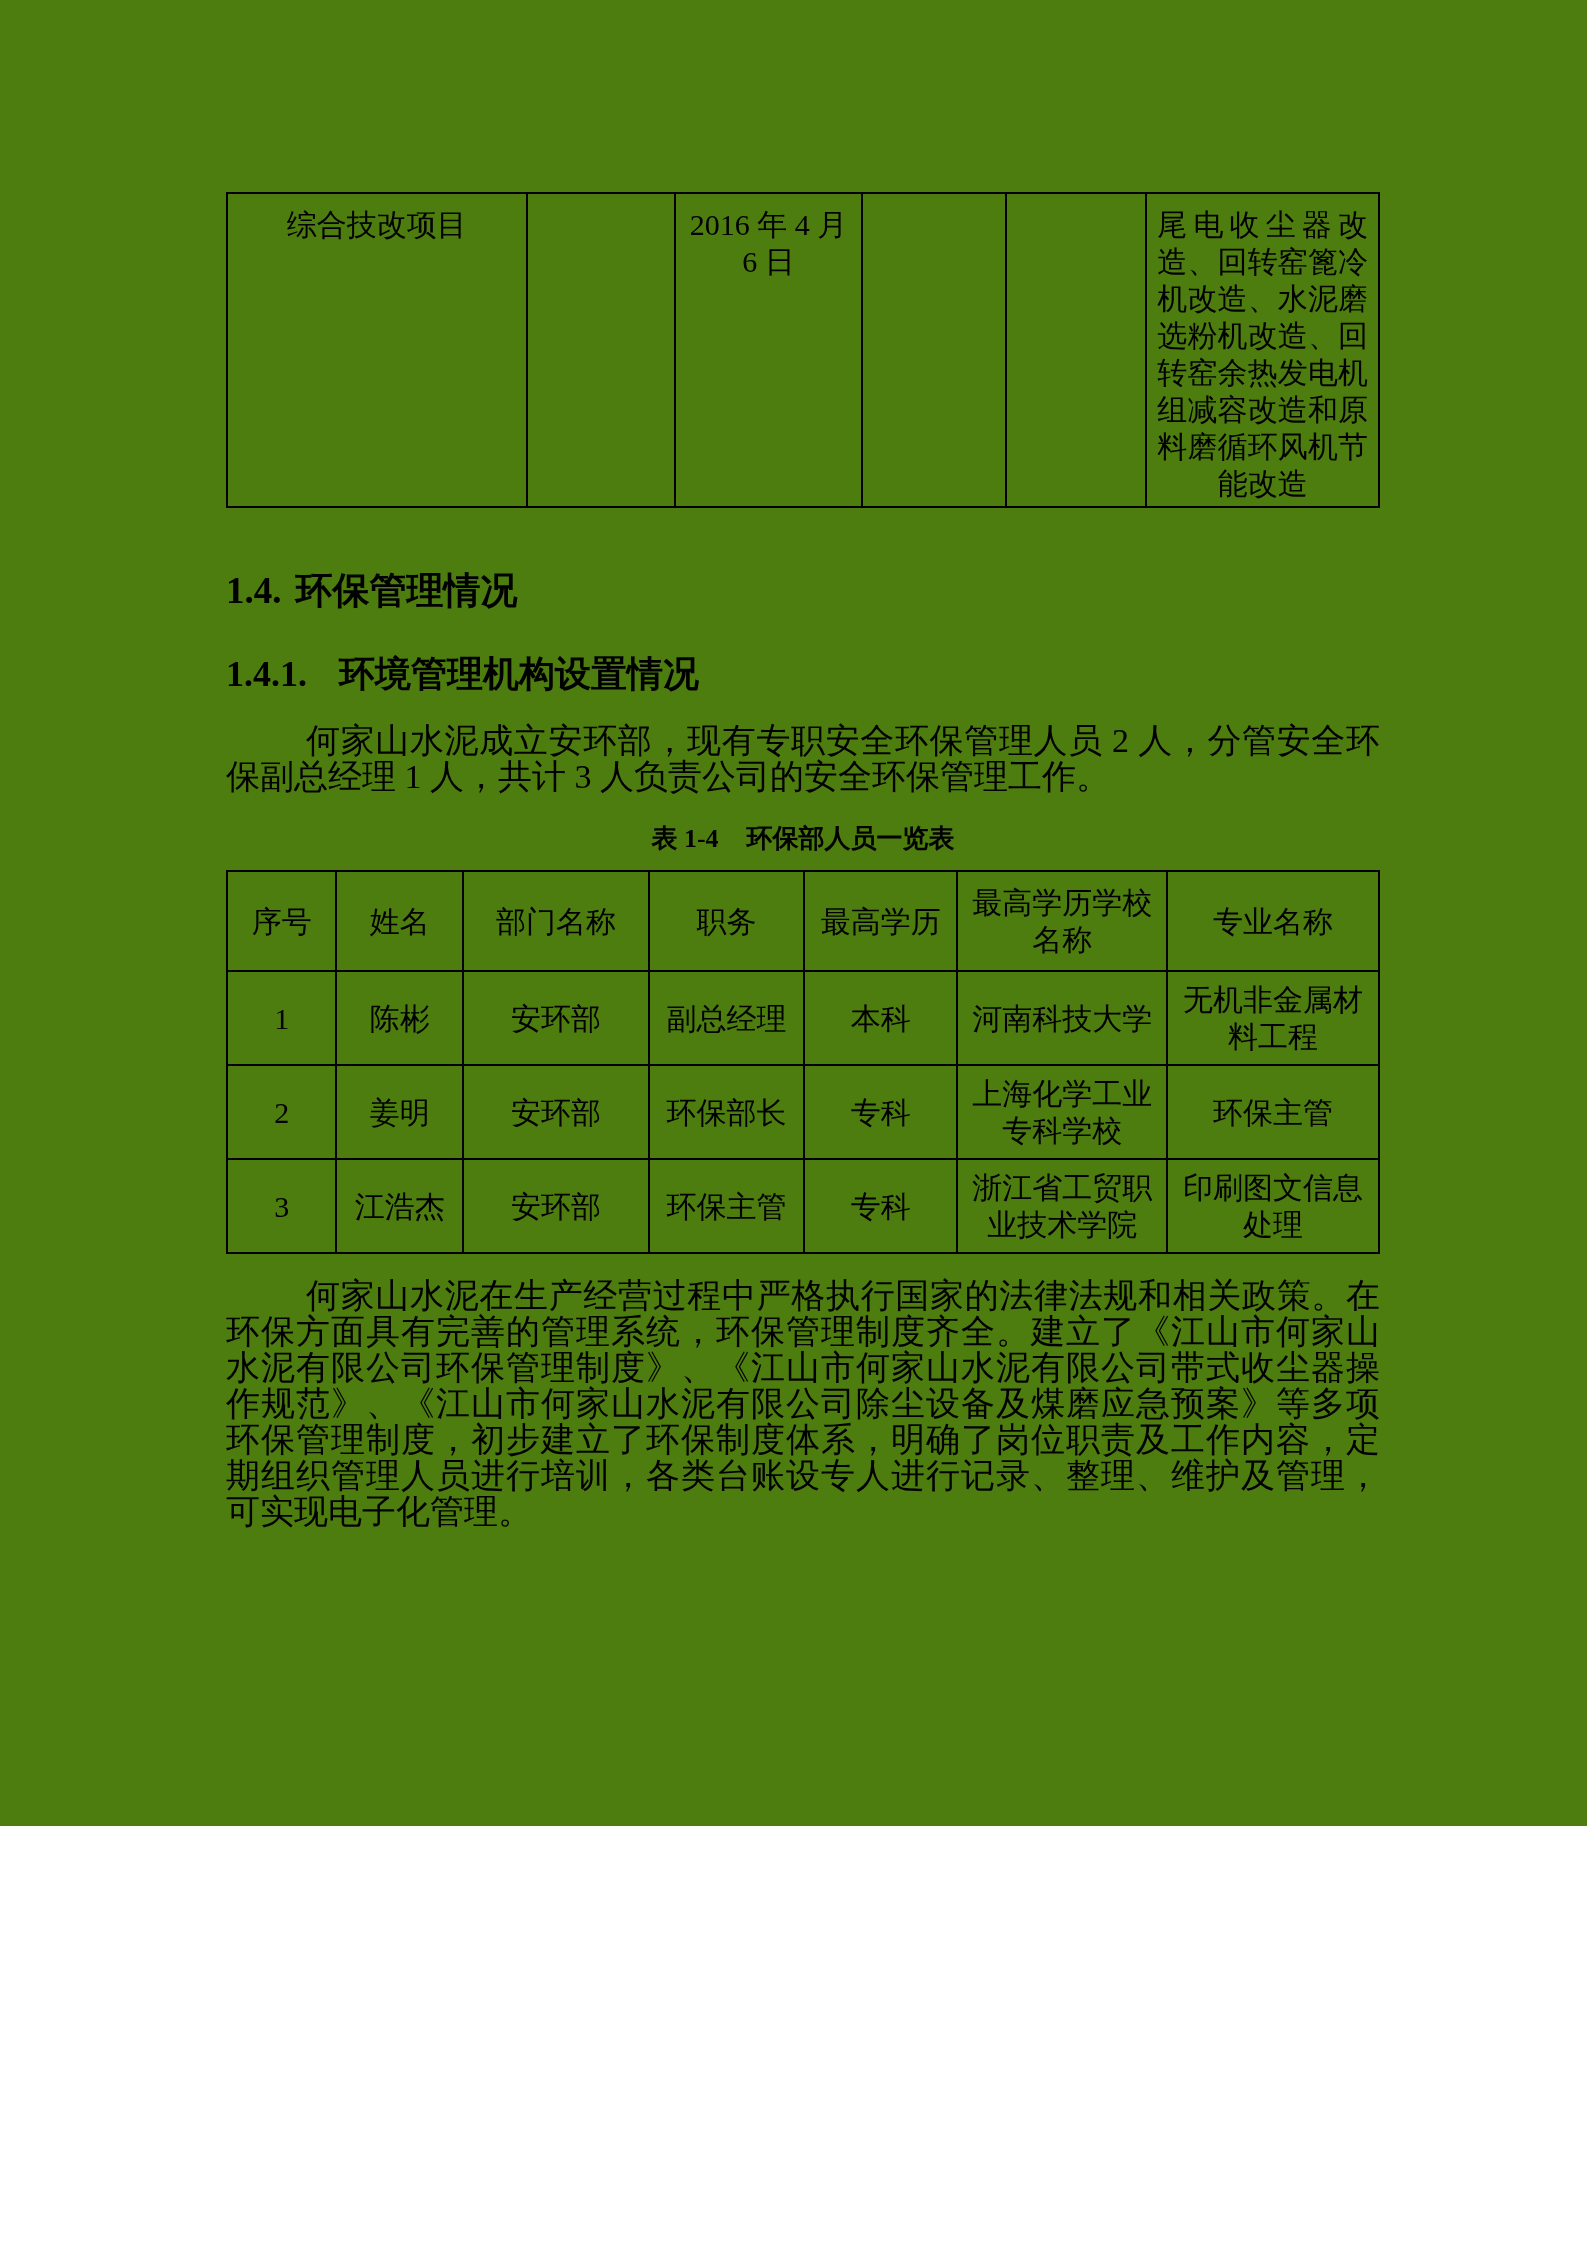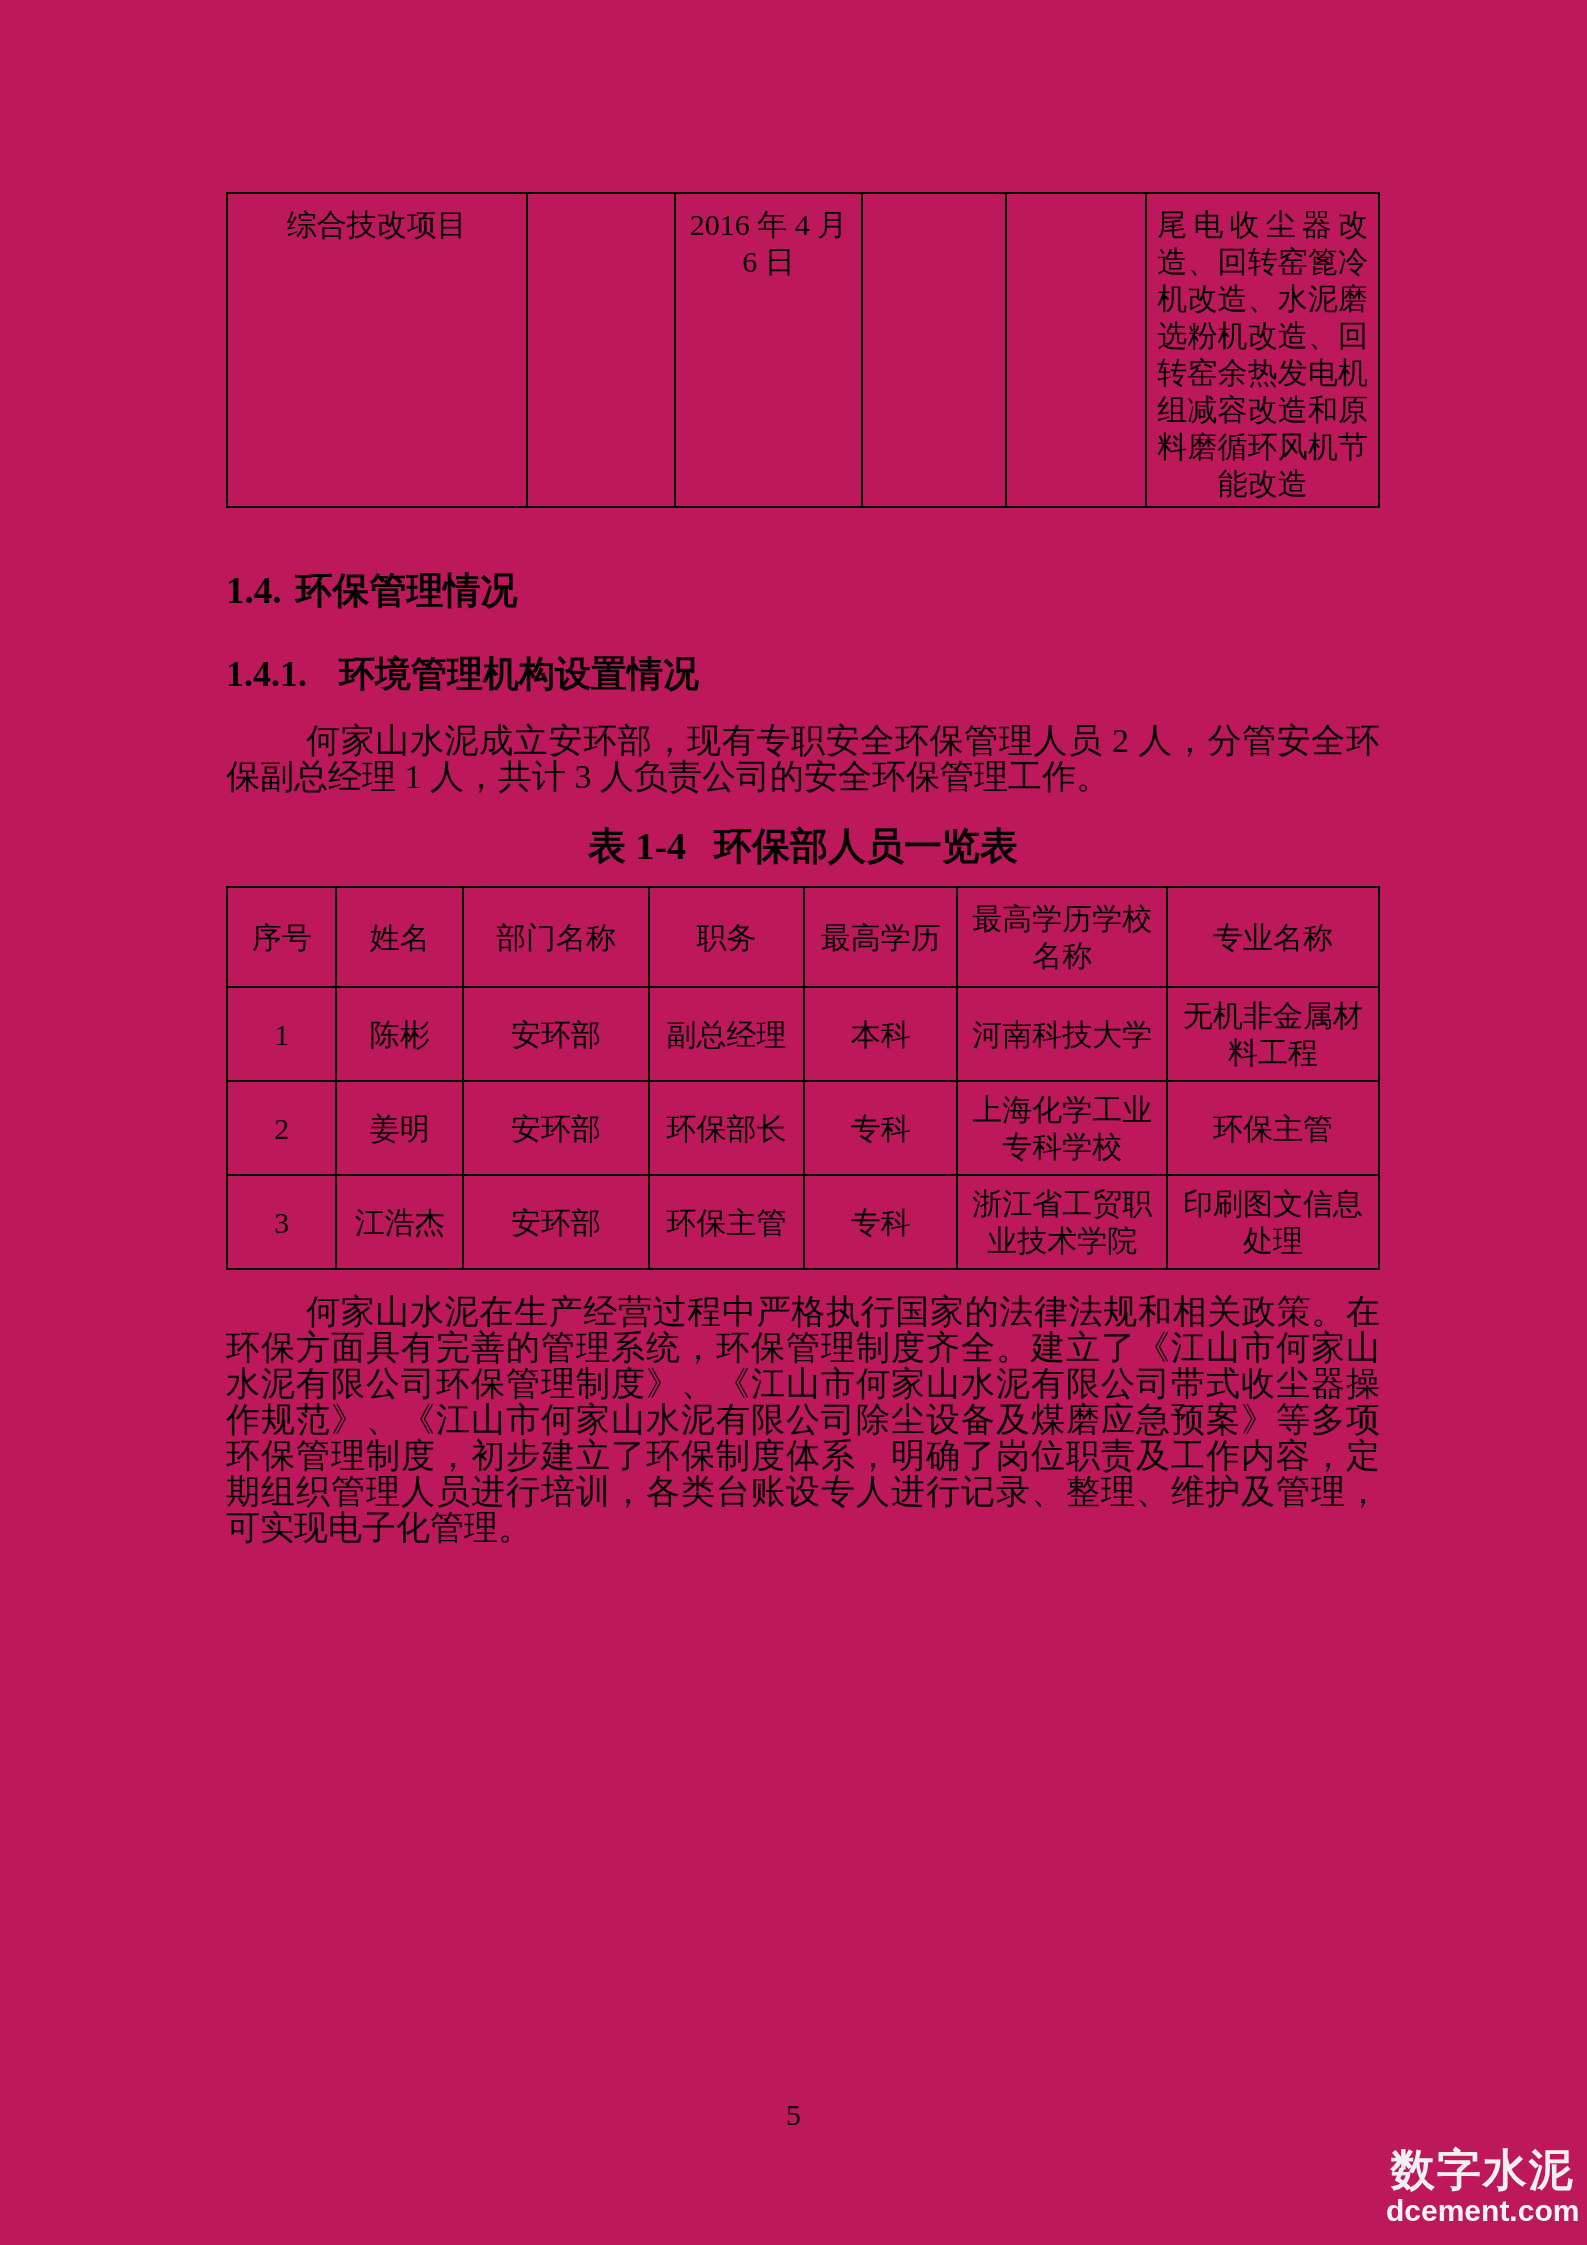--- a/index.html
+++ b/index.html
@@ -1,19 +1,19 @@
 <!DOCTYPE html>
 <html><head>
 <meta charset="utf-8">
 <style>
   html,body{margin:0;padding:0;background:#ffffff;}
   .page{
     position:relative;
-    width:1587px;height:2245px;
-    background:#be185d;
+    width:1587px;height:1826px;
+    background:#4d7c0f;
     color:#000;
     font-family:"Liberation Serif", serif;
     overflow:hidden;
   }
   .content{
     position:absolute;
     left:226px;top:192px;
     width:1154px;
   }
   table{border-collapse:collapse;width:100%;table-layout:fixed;}
@@ -35,21 +35,21 @@
   .h-num{margin-right:14px;}
   .h-sub .h-num{margin-right:32px;}
   .para{
     font-size:34px;line-height:36px;
     text-align:justify;
     text-indent:80px;
     margin:24px 0 0 0;
   }
   
   .tbl-caption{
-    font-size:38px;font-weight:bold;text-align:center;
+    font-size:26px;font-weight:bold;text-align:center;
     margin:26px 0 14px 0;
   }
   .tbl-caption .cap-label{margin-right:28px;}
   .t14 thead td{height:90px;}
   .t14 tbody td{height:84px;}
   
   .pageno{
     position:absolute;left:0;top:2098px;width:100%;
     text-align:center;font-size:30px;
   }

